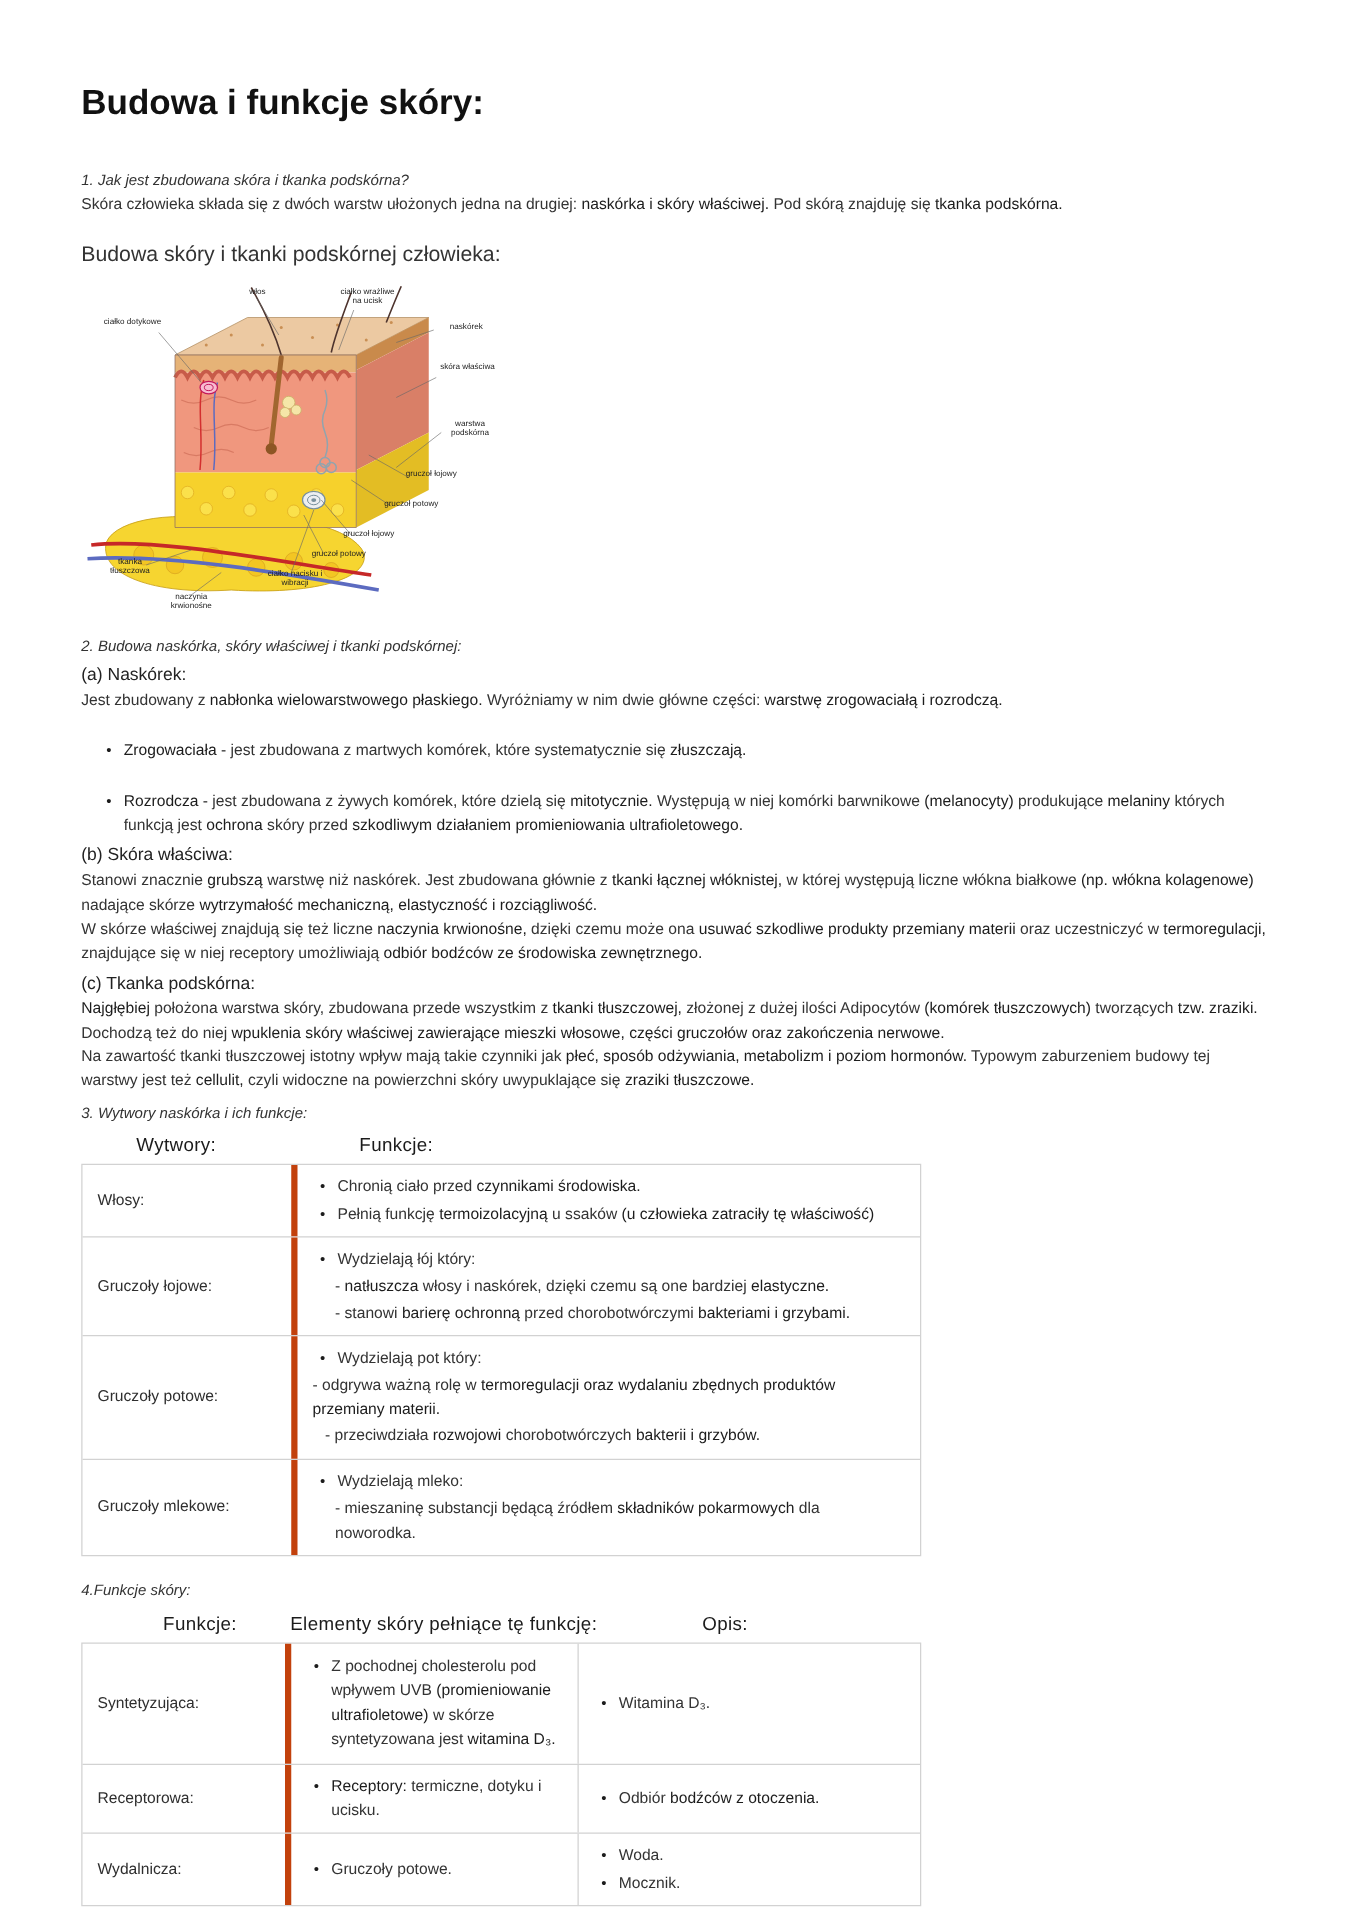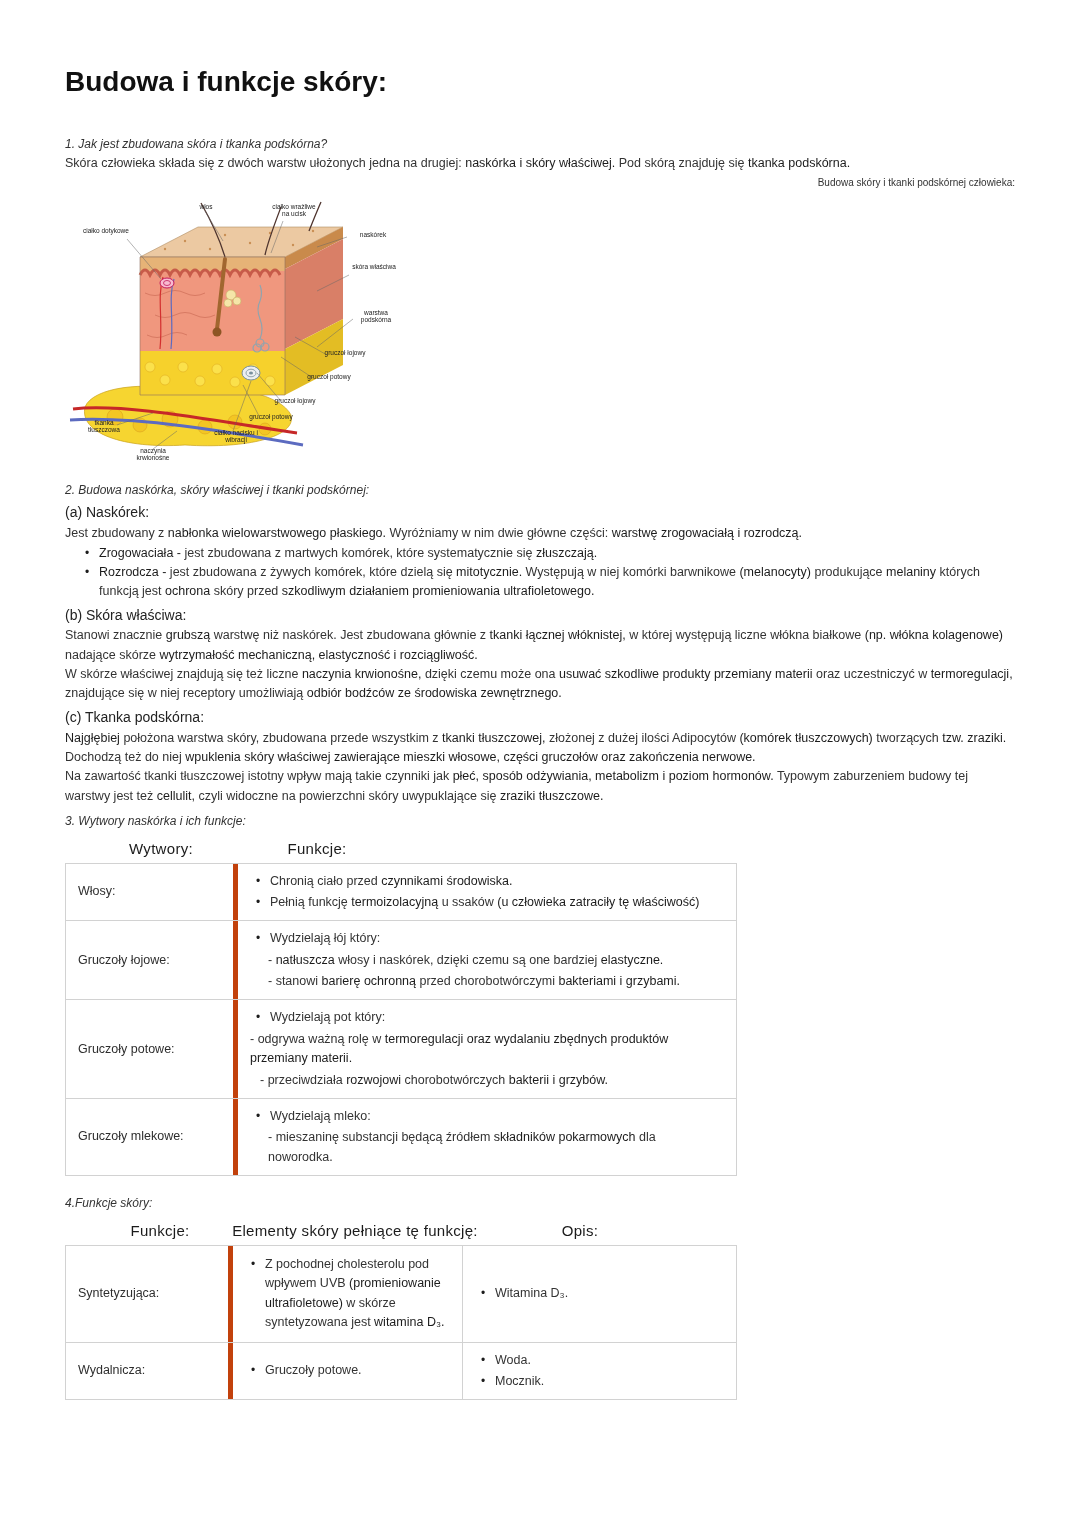--- a/index.html
+++ b/index.html
@@ -6,28 +6,28 @@
   html,body { background:#ffffff; }
   body {
     width:1080px; height:1531px; overflow:hidden;
     font-family:"Liberation Sans","DejaVu Sans",sans-serif;
     color:#333333; position:relative;
   }
   .page { padding:60px 65px 0 65px; font-size:12.5px; line-height:1.55; }
   b { font-weight:normal; color:#1c1c1c; }
   h1 { font-size:28px; font-weight:bold; color:#111; margin-bottom:32px; }
   .ith { font-style:italic; font-size:12px; margin-top:6px; }
-  .sub14 { font-size:10px; margin-top:2px;text-align:right; }
+  .sub14 { font-size:17px; margin-top:18px; }
   .h14 { font-size:14px; margin-top:3px; color:#222; }
   p { margin:0; }
 
   
   .bl { position:relative; padding-left:22px; }
   .bl::before { content:"•"; position:absolute; left:8px; top:0; font-size:12px; color:#1c1c1c; }
-  .sb { position:relative; padding-left:34px; margin-left:0; }
+  .sb { position:relative; padding-left:34px; margin-left:0;margin-top:21px; }
   .sb::before { content:"•"; position:absolute; left:20px; top:0; font-size:12px; color:#1c1c1c; }
 
   .dl { padding-left:20px; }
   .ind0 { padding-left:2px; }
   .ind1 { padding-left:12px; }
   .ind2 { padding-left:20px; }
 
   
   .diagram { position:relative; width:336px; height:274px; margin:6px 0 10px 0; }
   .diagram svg { position:absolute; left:0; top:0; }
@@ -195,21 +195,21 @@
   <p class="h14">(b) Skóra właściwa:</p>
   <p>Stanowi znacznie <b>grubszą</b> warstwę niż naskórek. Jest zbudowana głównie z <b>tkanki łącznej włóknistej,</b> w której występują liczne włókna białkowe <b>(np. włókna kolagenowe)</b> nadające skórze <b>wytrzymałość mechaniczną, elastyczność i rozciągliwość.</b></p>
   <p>W skórze właściwej znajdują się też liczne <b>naczynia krwionośne,</b> dzięki czemu może ona <b>usuwać szkodliwe produkty przemiany materii</b> oraz uczestniczyć w <b>termoregulacji,</b> znajdujące się w niej receptory umożliwiają <b>odbiór bodźców ze środowiska zewnętrznego.</b></p>
 
   <p class="h14">(c) Tkanka podskórna:</p>
   <p><b>Najgłębiej</b> położona warstwa skóry, zbudowana przede wszystkim z <b>tkanki tłuszczowej,</b> złożonej z dużej ilości Adipocytów <b>(komórek tłuszczowych)</b> tworzących <b>tzw. zraziki.</b> Dochodzą też do niej <b>wpuklenia skóry właściwej zawierające mieszki włosowe, części gruczołów oraz zakończenia nerwowe.</b></p>
   <p>Na zawartość tkanki tłuszczowej istotny wpływ mają takie czynniki jak <b>płeć, sposób odżywiania, metabolizm i poziom hormonów.</b> Typowym zaburzeniem budowy tej warstwy jest też <b>cellulit,</b> czyli widoczne na powierzchni skóry uwypuklające się <b>zraziki tłuszczowe.</b></p>
 
   <p class="ith">3. Wytwory naskórka i ich funkcje:</p>
   <div class="theadrow">
-    <span class="hlabel" style="left:96px;">Wytwory:</span>
+    <span class="hlabel" style="left:76px;">Wytwory:</span>
     <span class="hlabel" style="left:252px;">Funkcje:</span>
   </div>
 
   <div class="dtable t1">
     <div class="trow" style="min-height:54px;">
       <div class="cname">Włosy:</div>
       <div class="cbody">
         <div class="bl">Chronią ciało przed <b>czynnikami środowiska.</b></div>
         <div class="bl">Pełnią funkcję <b>termoizolacyjną</b> u ssaków <b>(u człowieka zatraciły tę właściwość)</b></div>
       </div>
@@ -250,20 +250,29 @@
     <div class="trow" style="min-height:96px;">
       <div class="cname">Syntetyzująca:</div>
       <div class="cmid">
         <div class="bl">Z pochodnej cholesterolu pod wpływem UVB <b>(promieniowanie ultrafioletowe)</b> w skórze syntetyzowana jest <b>witamina D₃.</b></div>
       </div>
       <div class="copis">
         <div class="bl">Witamina D₃.</div>
       </div>
     </div>
     <div class="trow" style="min-height:54px;">
+      <div class="cname">Receptorowa:</div>
+      <div class="cmid">
+        <div class="bl"><b>Receptory:</b> termiczne, dotyku i ucisku.</div>
+      </div>
+      <div class="copis">
+        <div class="bl">Odbiór <b>bodźców z otoczenia.</b></div>
+      </div>
+    </div>
+    <div class="trow" style="min-height:54px;">
       <div class="cname">Wydalnicza:</div>
       <div class="cmid">
         <div class="bl">Gruczoły potowe.</div>
       </div>
       <div class="copis">
         <div class="bl">Woda.</div>
         <div class="bl">Mocznik.</div>
       </div>
     </div>
 

